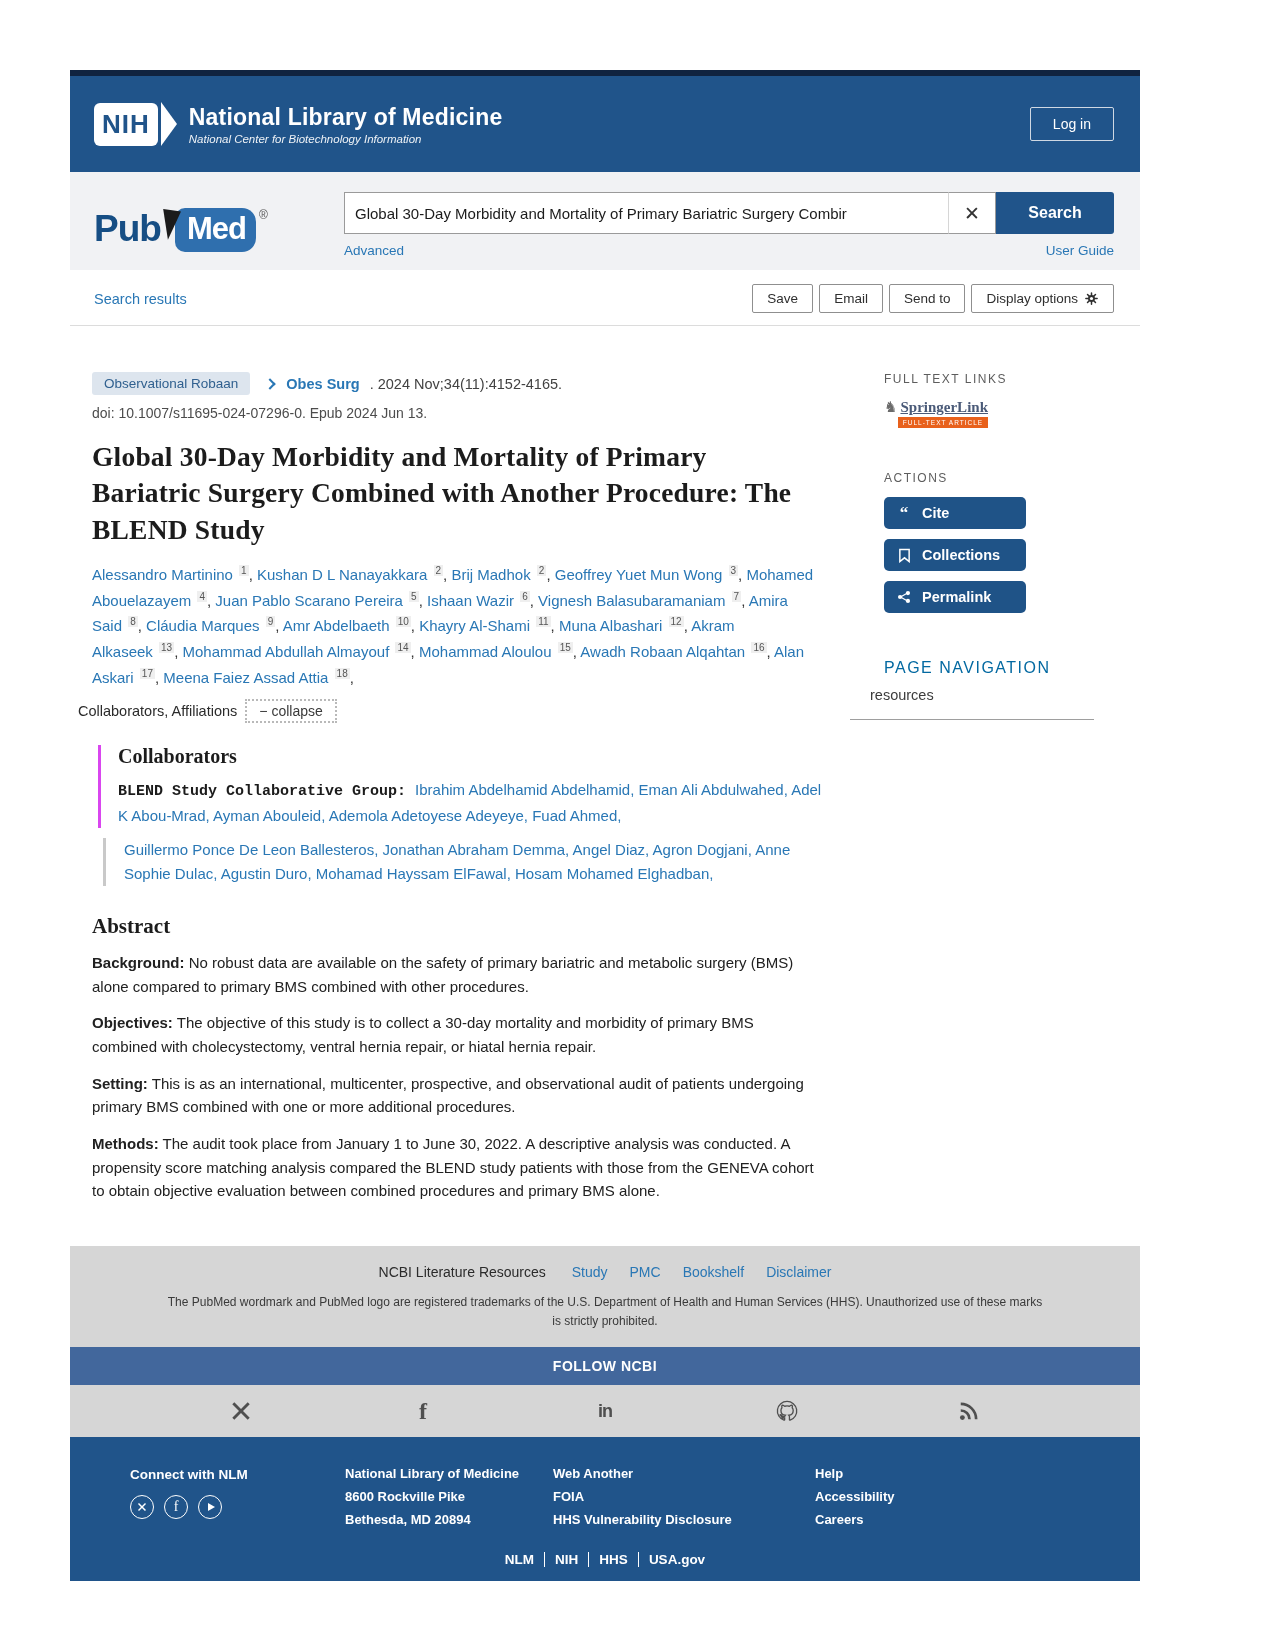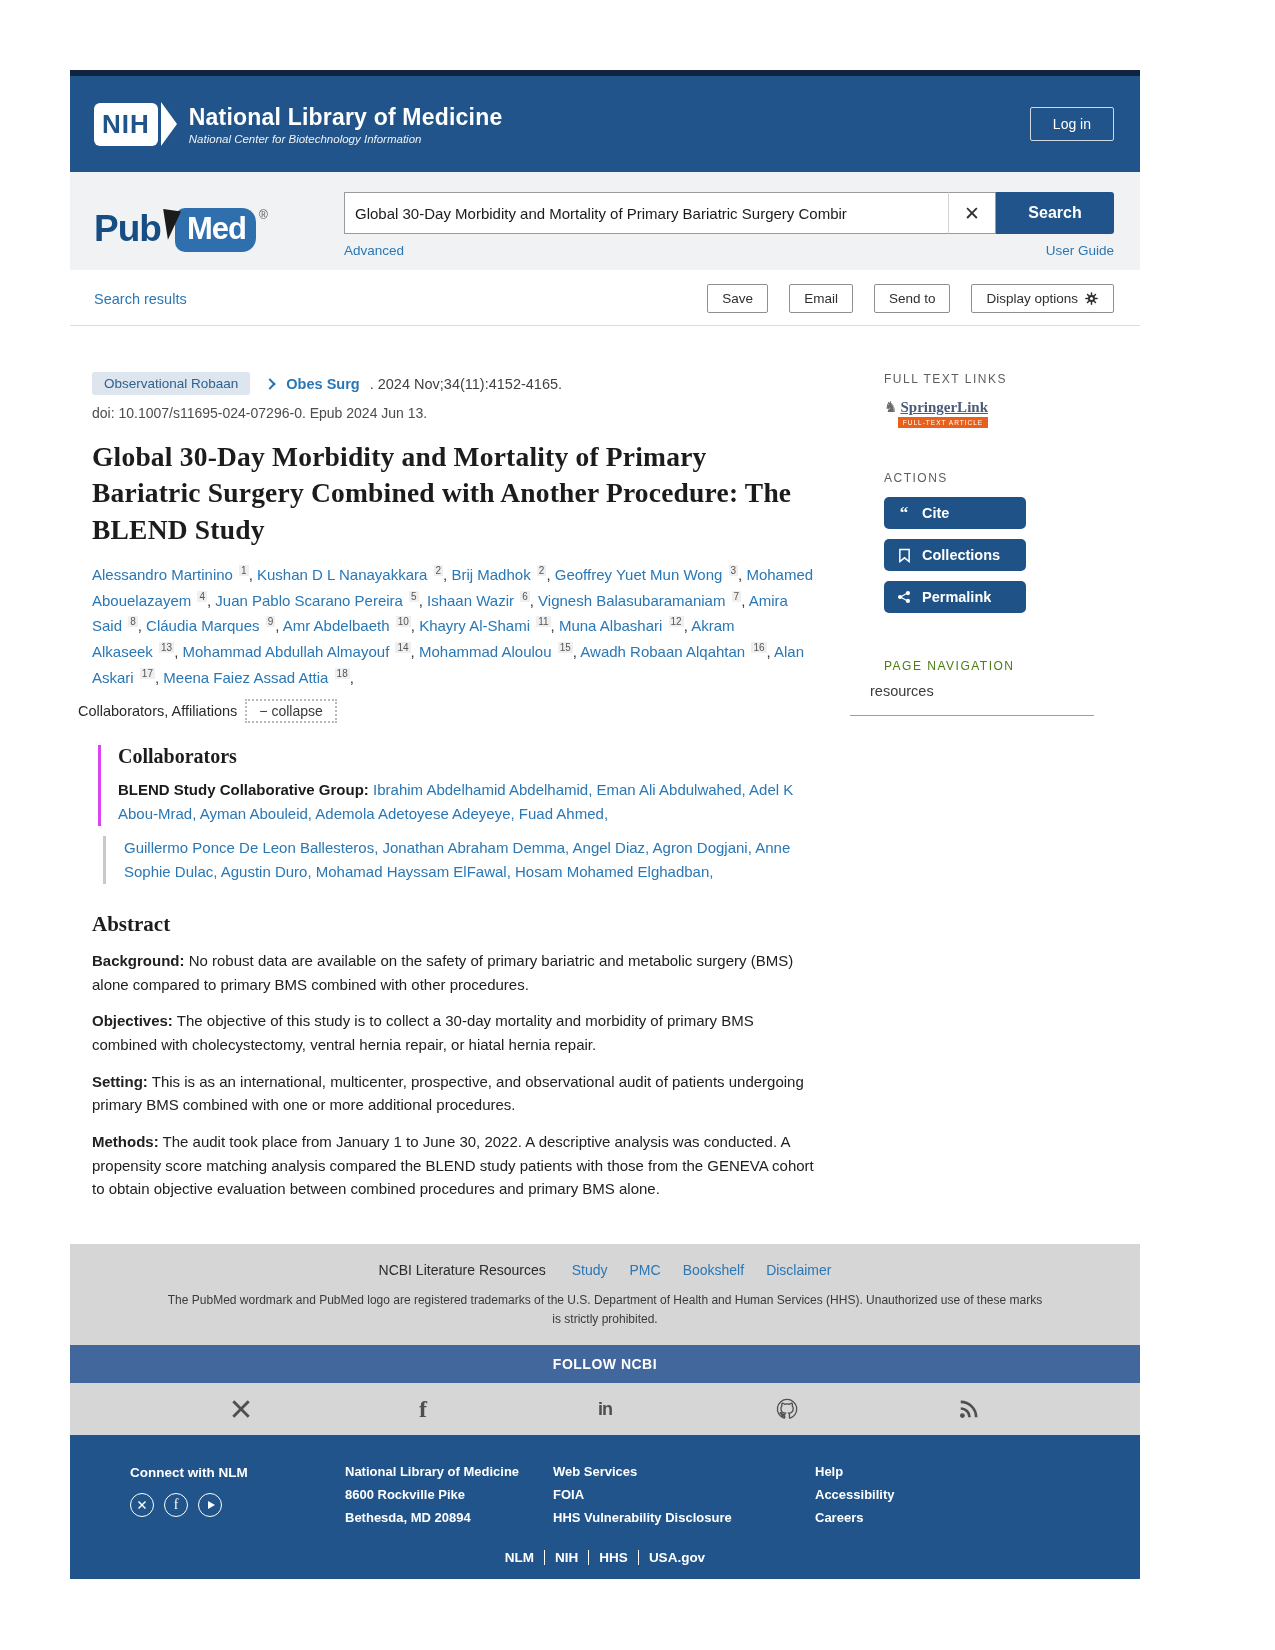--- a/index.html
+++ b/index.html
@@ -31,21 +31,21 @@
   .search-row { display:flex; }
   .search-input { flex:1; height:42px; border:1px solid #9a9a9a; border-right:none; background:#fff; font-size:15px; padding:0 10px; color:#1b1b1b; outline:none; }
   .clear-btn { width:48px; height:42px; background:#fff; border:1px solid #9a9a9a; border-left:1px solid #d6d6d6; color:#333; font-size:19px; cursor:pointer; }
   .search-btn { width:118px; height:42px; background:#20548a; color:#fff; border:none; font-size:16px; font-weight:bold; border-radius:0 3px 3px 0; cursor:pointer; }
   .search-links { display:flex; justify-content:space-between; margin-top:9px; font-size:13.5px; }
   a.plain { color:#2977b5; text-decoration:none; cursor:pointer; }
 
   
   .toolbar { display:flex; align-items:center; justify-content:space-between; padding:14px 26px 12px 24px; border-bottom:1px solid #dcdcdc; }
   .results-link { font-size:14.5px; }
-  .tb-buttons { display:flex; gap:21px; }
+  .tb-buttons { display:flex; gap:6px; }
   .tb-btn { background:#fff; border:1.5px solid #8f8f8f; color:#2f2f2f; font-size:13.5px; padding:6px 14px; border-radius:2px; cursor:pointer; display:flex; align-items:center; gap:6px; }
   .gear-svg { width:15px; height:15px; color:#2f2f2f; }
 
   
   .main { display:flex; padding:46px 0 30px 22px; }
   .article { width:730px; }
   .sidebar { margin-left:62px; width:210px; }
 
   .badge-row { display:flex; align-items:center; gap:10px; font-size:14.5px; flex-wrap:wrap; }
   .obs-badge { background:#dde5ee; color:#30608f; font-size:13.5px; padding:4px 12px; border-radius:3px; }
@@ -61,40 +61,40 @@
   .aff-sup { font-size:10px; color:#555; background:#efefef; padding:0 2px; margin-left:2px; }
 
   .meta-row { margin:8px 0 0 -14px; font-size:14.5px; color:#2b2b2b; display:flex; align-items:center; gap:8px; }
   .collapse-btn { border:2px dotted #b9b9b9; background:transparent; color:#3a3a3a; font-size:14px; padding:2px 12px; cursor:pointer; }
 
   .collab-box { margin:22px 0 0 6px; }
   .collab-chunk { border-left:3px solid #d946ef; padding-left:17px; }
   .collab-chunk2 { border-left:3px solid #c9c9c9; padding-left:18px; margin-top:10px; margin-left:5px; }
   .collab-h { font-family:"Liberation Serif", serif; font-weight:bold; font-size:20px; color:#1c1c1c; margin-bottom:10px; }
   .collab-names { font-size:15px; line-height:1.6; color:#2977b5; }
-  .collab-group { font-weight:bold; color:#1b1b1b; }
+  .collab-group { font-weight:bold; color:#1b1b1b;font-family:Liberation Mono, monospace; }
 
   .abstract { margin-top:28px; }
   .abstract-h { font-family:"Liberation Serif", serif; font-weight:bold; font-size:21px; color:#1c1c1c; margin-bottom:12px; }
   .abs-p { font-size:15px; line-height:1.58; color:#212121; margin-bottom:13px; }
   .abs-label { font-weight:bold; }
 
   
   .side-label { font-size:12px; letter-spacing:1.5px; color:#5d5d5d; margin-bottom:12px; }
   .springer { display:inline-block; cursor:pointer; }
   .springer-top { display:flex; align-items:center; gap:3px; }
   .springer-horse { font-size:15px; color:#6b6b6b; }
   .springer-text { font-family:"Liberation Serif", serif; font-size:15px; font-weight:bold; color:#4a5a78; text-decoration:underline; }
   .springer-bar { background:#e8611c; color:#fff; font-size:6.5px; letter-spacing:1px; padding:2px 4px; margin:1px 0 0 14px; text-align:center; }
   .actions { margin-top:42px; }
   .action-btn { display:flex; align-items:center; justify-content:flex-start; gap:10px; width:142px; background:#1f5387; color:#fff; border:none; border-radius:5px; font-size:14.5px; font-weight:bold; padding:8px 12px; margin-bottom:10px; cursor:pointer; }
   .action-btn .ic { width:16px; display:inline-flex; justify-content:center; }
   .cite-q { font-family:"Liberation Serif", serif; font-size:17px; line-height:.8; }
   .pagenav { margin-top:46px; border-bottom:1px solid #9e9e9e; padding-bottom:16px; margin-left:-34px; }
-  .pagenav-label { font-size:12px; letter-spacing:1.5px; color:#4d7c0f; padding-left:34px; }
+  .pagenav-label { font-size:16px; letter-spacing:1.5px; color:#0369a1; padding-left:34px; }
   .pagenav-res { font-size:14.5px; color:#3c3c3c; margin-top:10px; padding-left:20px; cursor:pointer; }
 
   
   .f-gray1 { background:#d6d6d6; text-align:center; padding:18px 30px 16px; }
   .f-lit { font-size:14px; color:#2b2b2b; }
   .f-lit a { margin-left:22px; }
   .f-tm { font-size:12px; color:#3a3a3a; margin-top:13px; line-height:1.6; max-width:880px; margin-left:auto; margin-right:auto; }
   .f-follow { background:#42679c; color:#fff; text-align:center; font-size:14px; font-weight:bold; letter-spacing:.5px; padding:11px 0; }
   .f-social { background:#d6d6d6; display:flex; justify-content:space-around; align-items:center; padding:13px 80px; }
   .soc-ic { width:26px; height:26px; color:#4f4f4f; cursor:pointer; display:flex; align-items:center; justify-content:center; font-weight:bold; font-size:20px; }
@@ -320,21 +320,21 @@
                 <span style="display:inline-block;width:0;height:0;border-top:4px solid transparent;border-bottom:4px solid transparent;border-left:7px solid #fff;margin-left:2px;"></span>
               </span>
           </div>
         </div>
         <div class="f-col f-col2" id="col-nlm">
             <div><a href="#" style="text-decoration: none;">National Library of Medicine</a></div>
             <div><a href="#" style="text-decoration: none;">8600 Rockville Pike</a></div>
             <div><a href="#" style="text-decoration: none;">Bethesda, MD 20894</a></div>
           </div>
         <div class="f-col f-col3" id="col-policies">
-            <div><a href="#" style="text-decoration: none;">Web Services</a></div>
+            <div><a href="#" style="text-decoration: none;">Web Another</a></div>
             <div><a href="#" style="text-decoration: none;">FOIA</a></div>
             <div><a href="#" style="text-decoration: none;">HHS Vulnerability Disclosure</a></div>
           </div>
         <div class="f-col f-col4" id="col-help">
             <div><a href="#" style="text-decoration: none;">Help</a></div>
             <div><a href="#" style="text-decoration: none;">Accessibility</a></div>
             <div><a href="#" style="text-decoration: none;">Careers</a></div>
           </div>
       </div>
       <div class="f-bottom" id="f-bottom"><a style="text-decoration: none;">NLM</a><span class="sep"></span><a style="text-decoration: none;">NIH</a><span class="sep"></span><a style="text-decoration: none;">HHS</a><span class="sep"></span><a style="text-decoration: none;">USA.gov</a></div>

